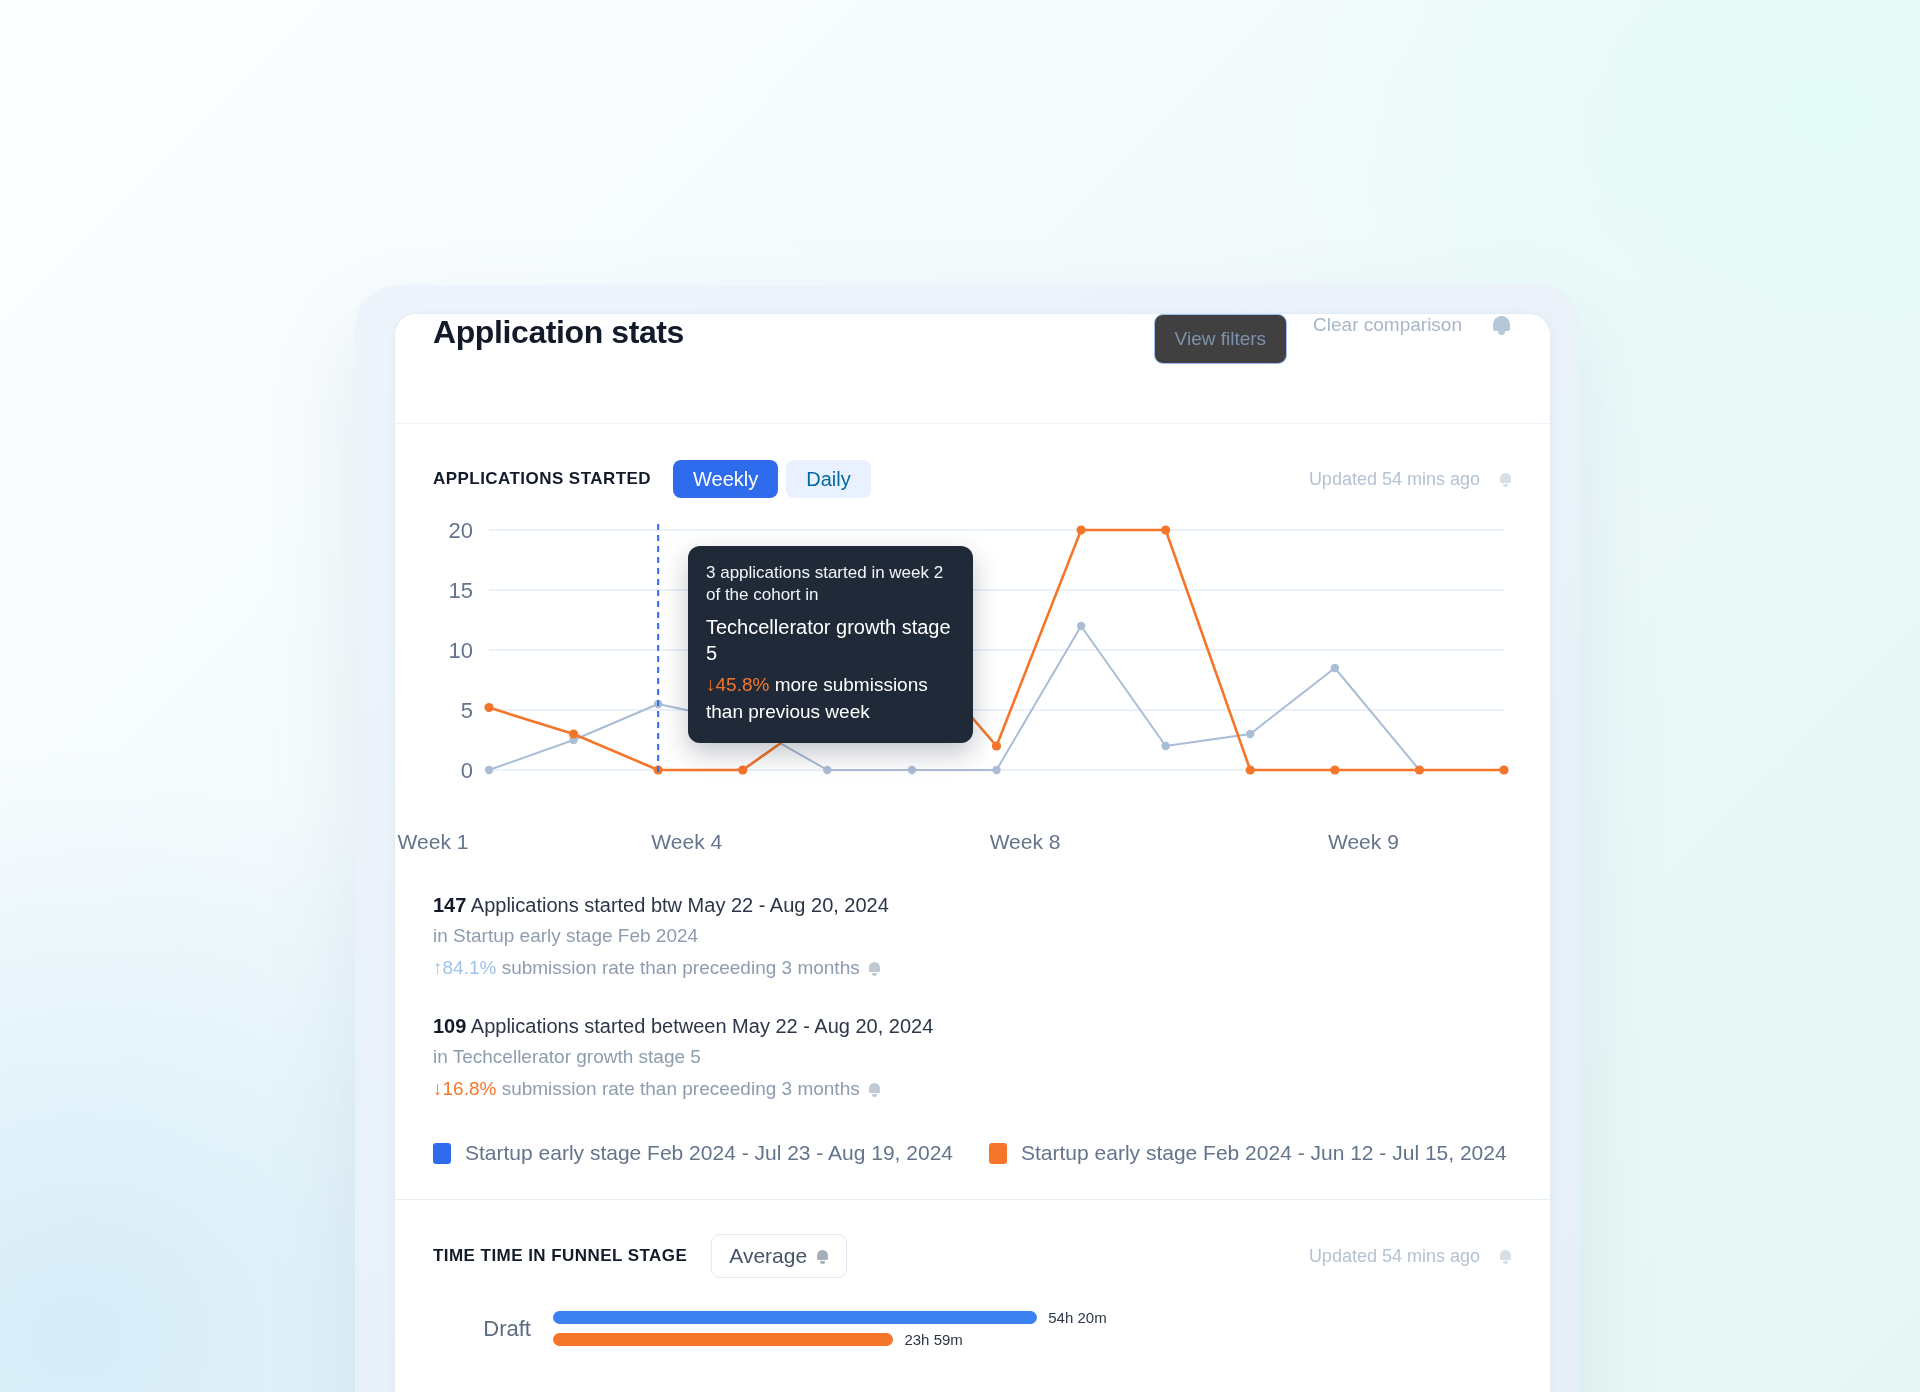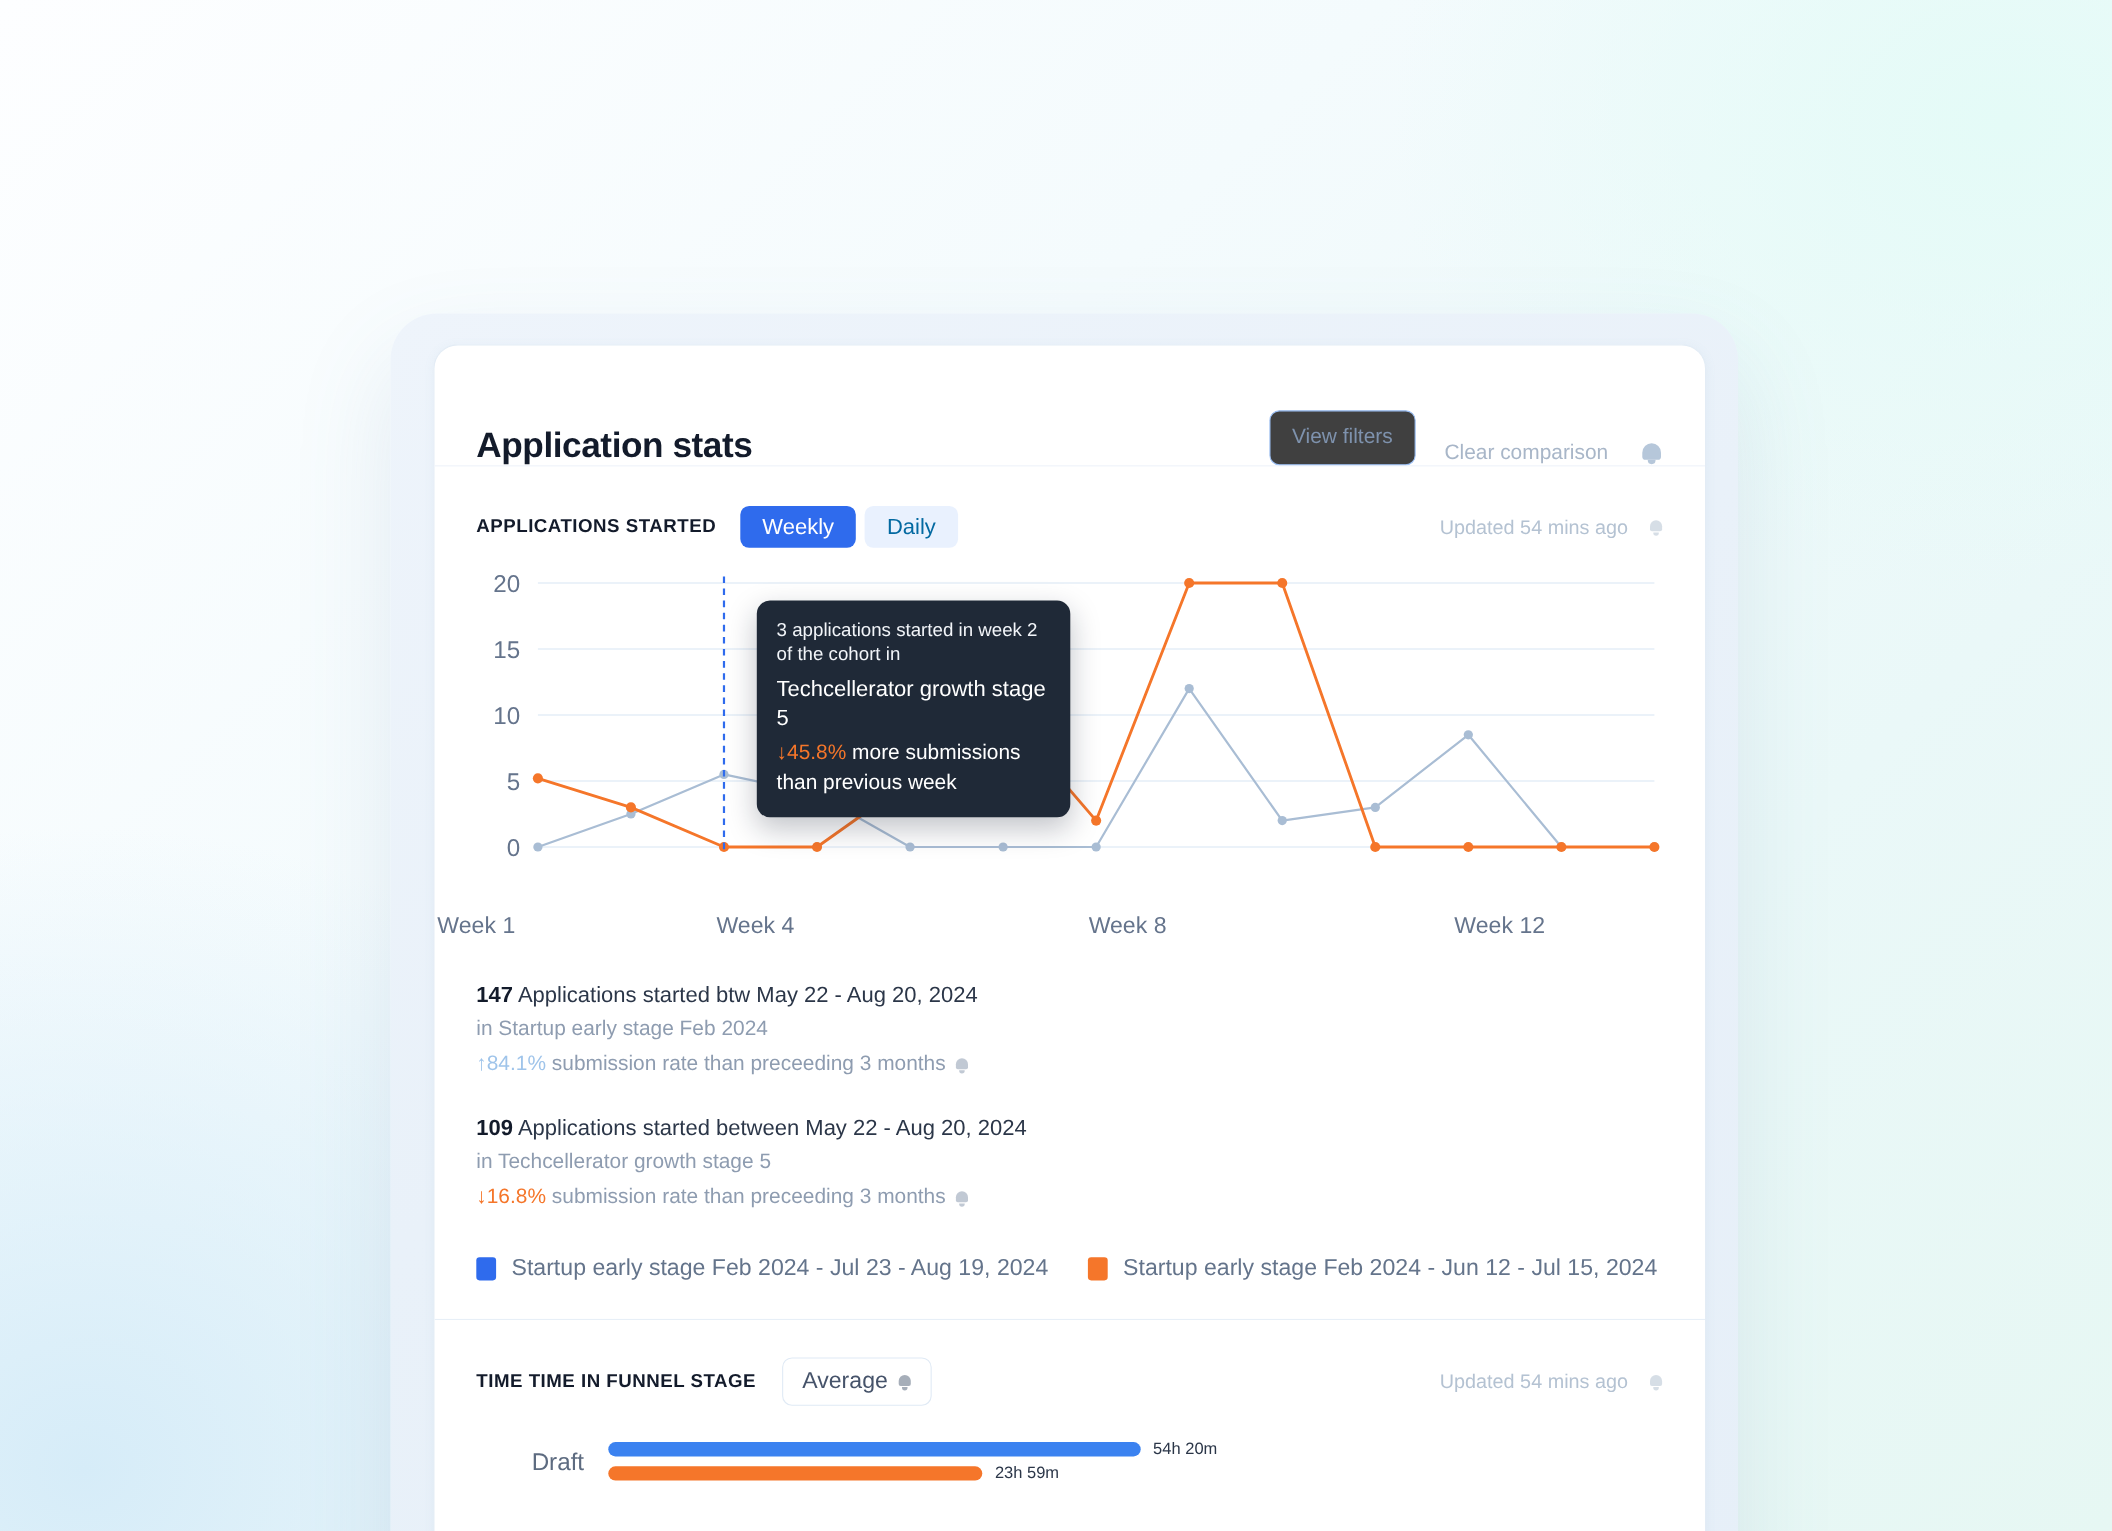--- a/index.html
+++ b/index.html
@@ -43,21 +43,21 @@
     border: 1px solid #e3ecf5;
     border-bottom: none;
     overflow: hidden;
     box-shadow: 0 2px 10px rgba(120,150,185,0.07);
   }
 
   
   .card-header {
     height: 110px;
     display: flex;
-    align-items: flex-end;
+    align-items: flex-start;
     padding: 0 38px;
     border-bottom: 1px solid #eef3f9;
   }
   .page-title {
     font-size: 32px;
     font-weight: 700;
     color: #131b2b;
     letter-spacing: -0.4px;
     flex: 1;
   }
@@ -346,21 +346,21 @@
         <div class="tt-line3">
           <span class="tt-delta">↓45.8%</span><span> more submissions than previous week</span>
         </div>
       </div>
     </div>
 
     <div class="x-labels" id="x-labels">
         <span style="left: 0px;">Week 1</span>
         <span style="left: 253.75px;">Week 4</span>
         <span style="left: 592.083px;">Week 8</span>
-        <span style="left: 930.417px;">Week 12</span>
+        <span style="left: 930.417px;">Week 9</span>
       </div>
   </div>
 
   <div class="stats">
     <div class="stat-block">
       <div class="stat-row1">
         <b>147</b><span> Applications started btw May 22 - Aug 20, 2024</span>
       </div>
       <div class="stat-row2">in Startup early stage Feb 2024</div>
       <div class="stat-row3">

